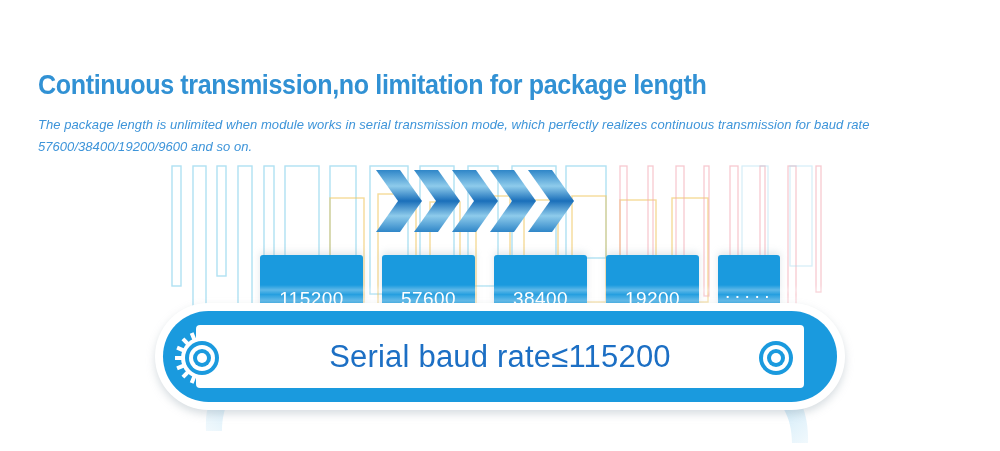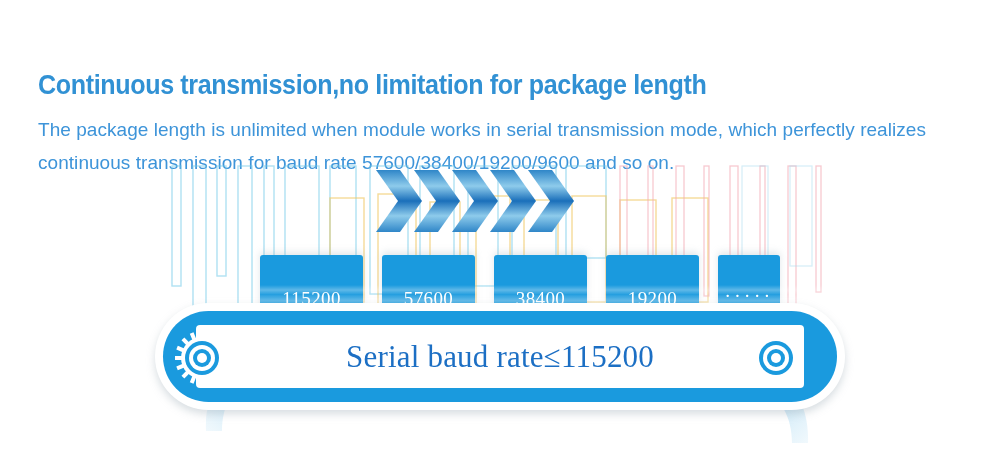--- a/index.html
+++ b/index.html
@@ -21,45 +21,46 @@
     color:#3191d4;
     letter-spacing:-0.4px;
     transform:scaleX(0.93);
     transform-origin:left center;
     white-space:nowrap;
     line-height:1.15;
   }
 
   #subtitle {
     margin-top:13px;
-    font-size:19px;
+    font-size:13px;
     color:#3d94d9;
     line-height:1.72;
     letter-spacing:0.05px;
+    font-style:italic;
   }
 
   
   #stage {
     position:absolute;
     left:0; top:150px;
     width:1000px; height:301px;
   }
 
   
   .bg-lines { position:absolute; left:0; top:0; width:1000px; height:301px; }
 
   
   .arrow-left  { position:absolute; left:196px; top:178px; }
   .arrow-right { position:absolute; left:688px; top:190px; }
 
   
   #chevrons { position:absolute; left:376px; top:20px; }
 
   
-  #conveyor { position:absolute; left:155px; top:105px; width:690px; height:155px;font-family:Liberation Serif, serif; }
+  #conveyor { position:absolute; left:155px; top:105px; width:690px; height:155px; }
 
   
   .belt-shell {
     position:absolute; left:0; top:48px;
     width:690px; height:107px;
     background:#ffffff;
     border-radius:54px;
     box-shadow:0 4px 9px rgba(150,165,175,0.38);
   }
   

